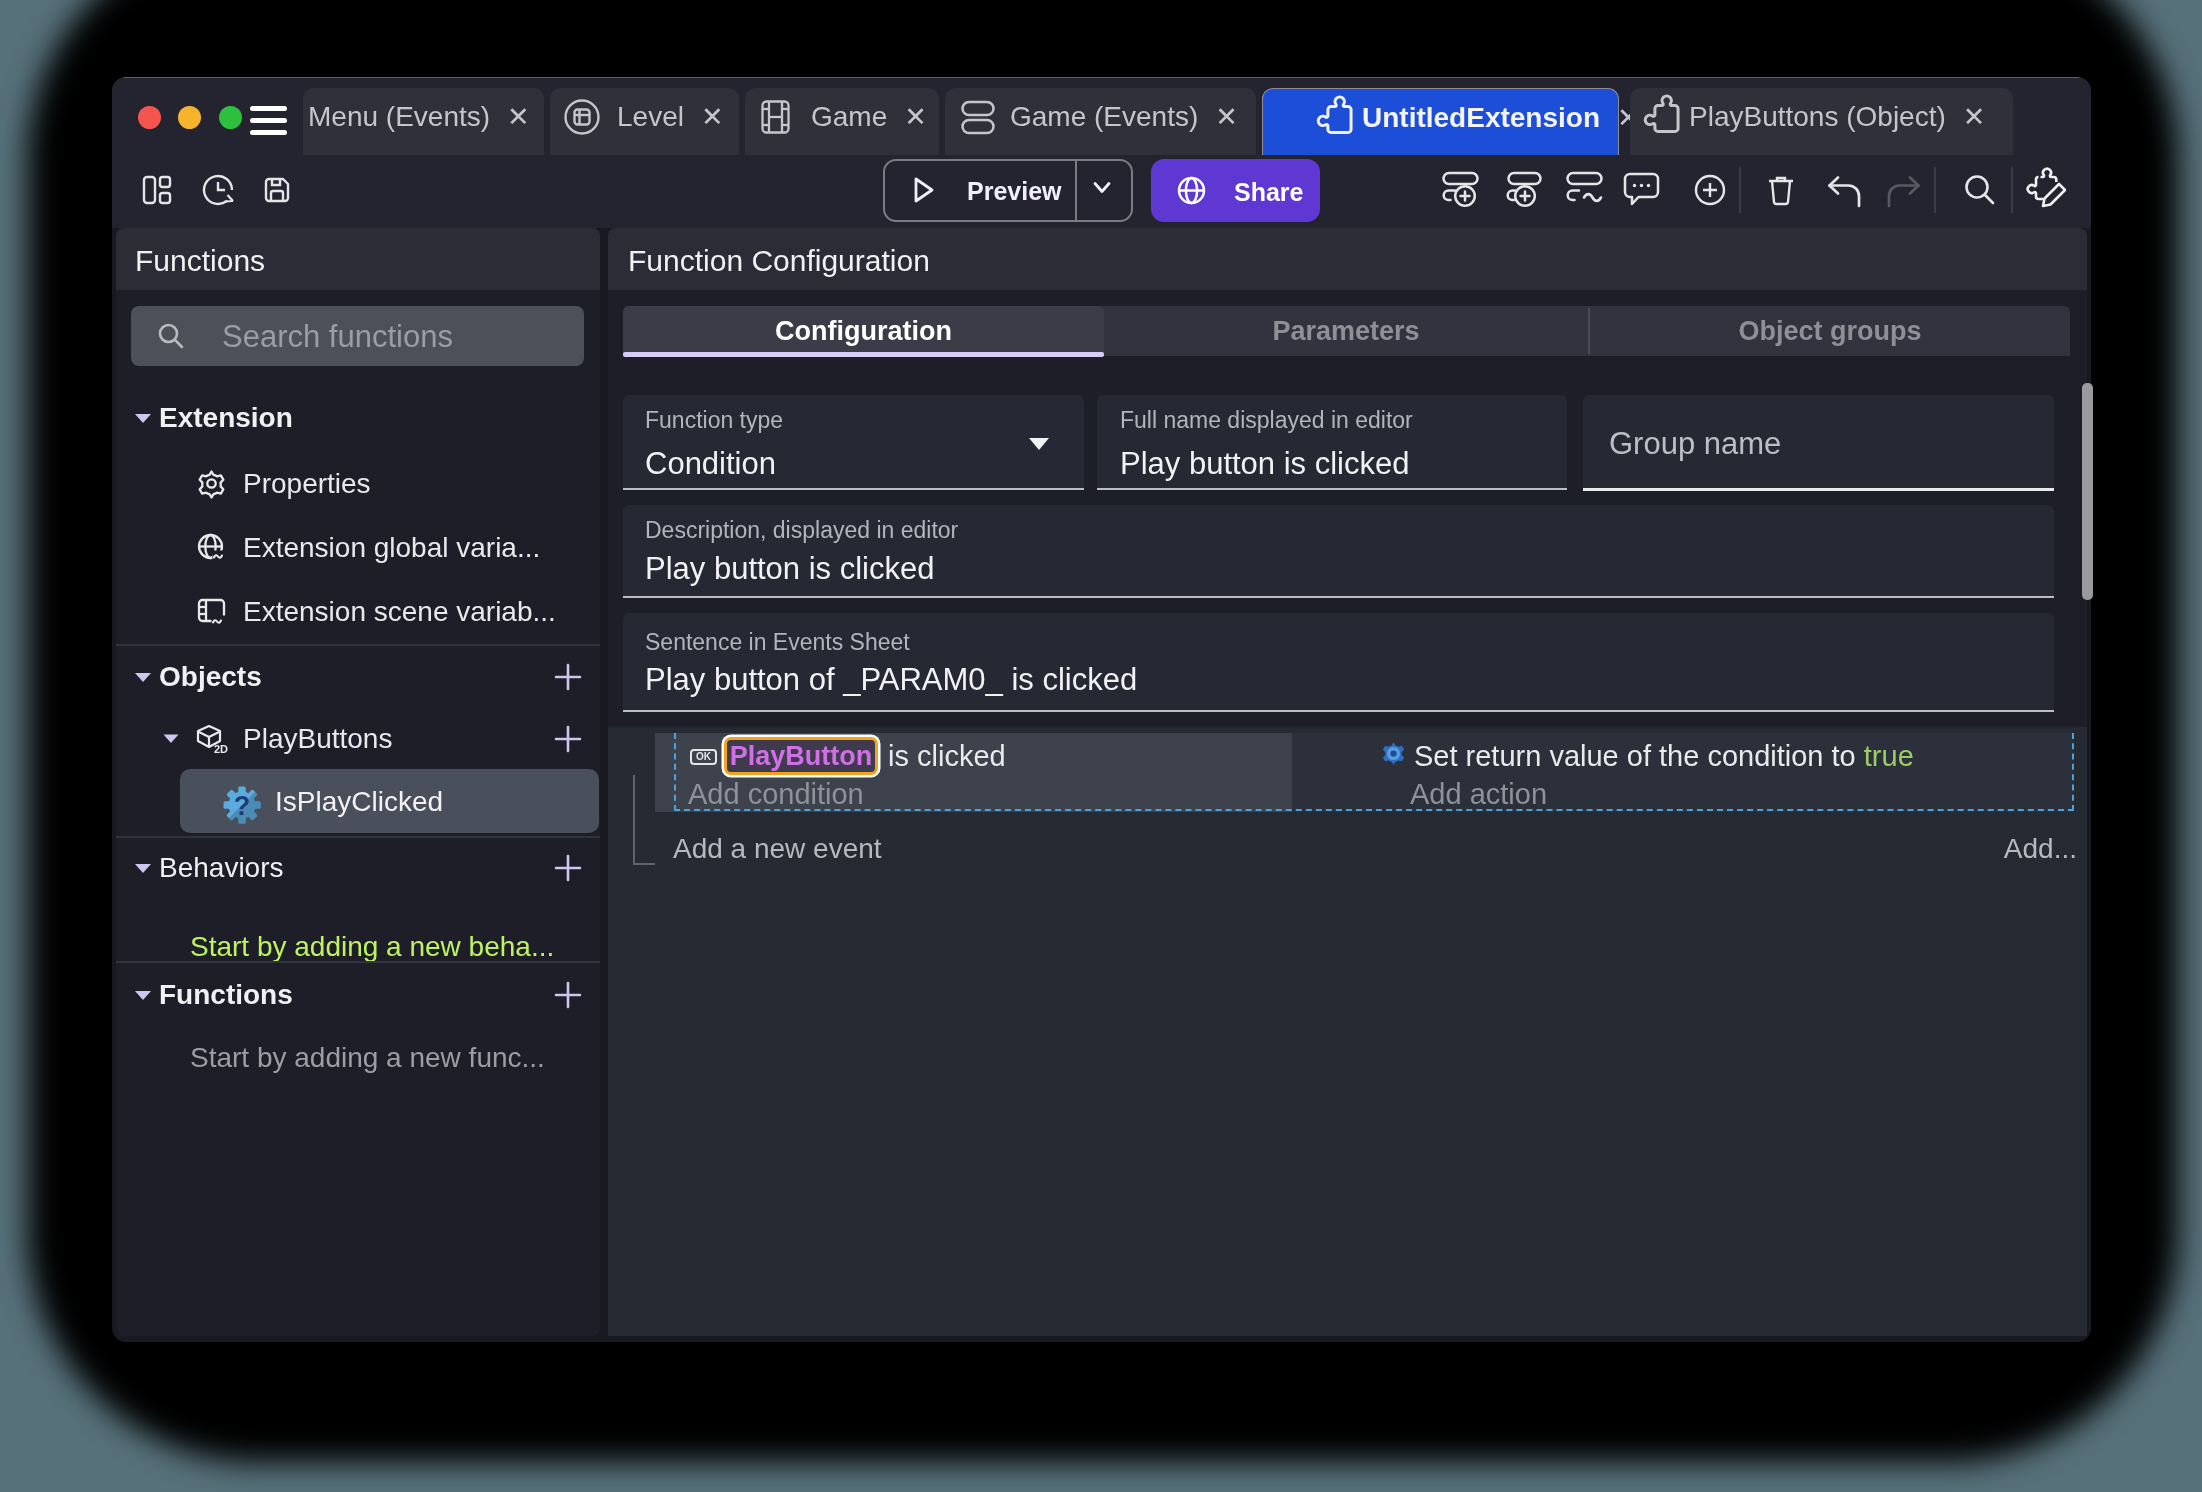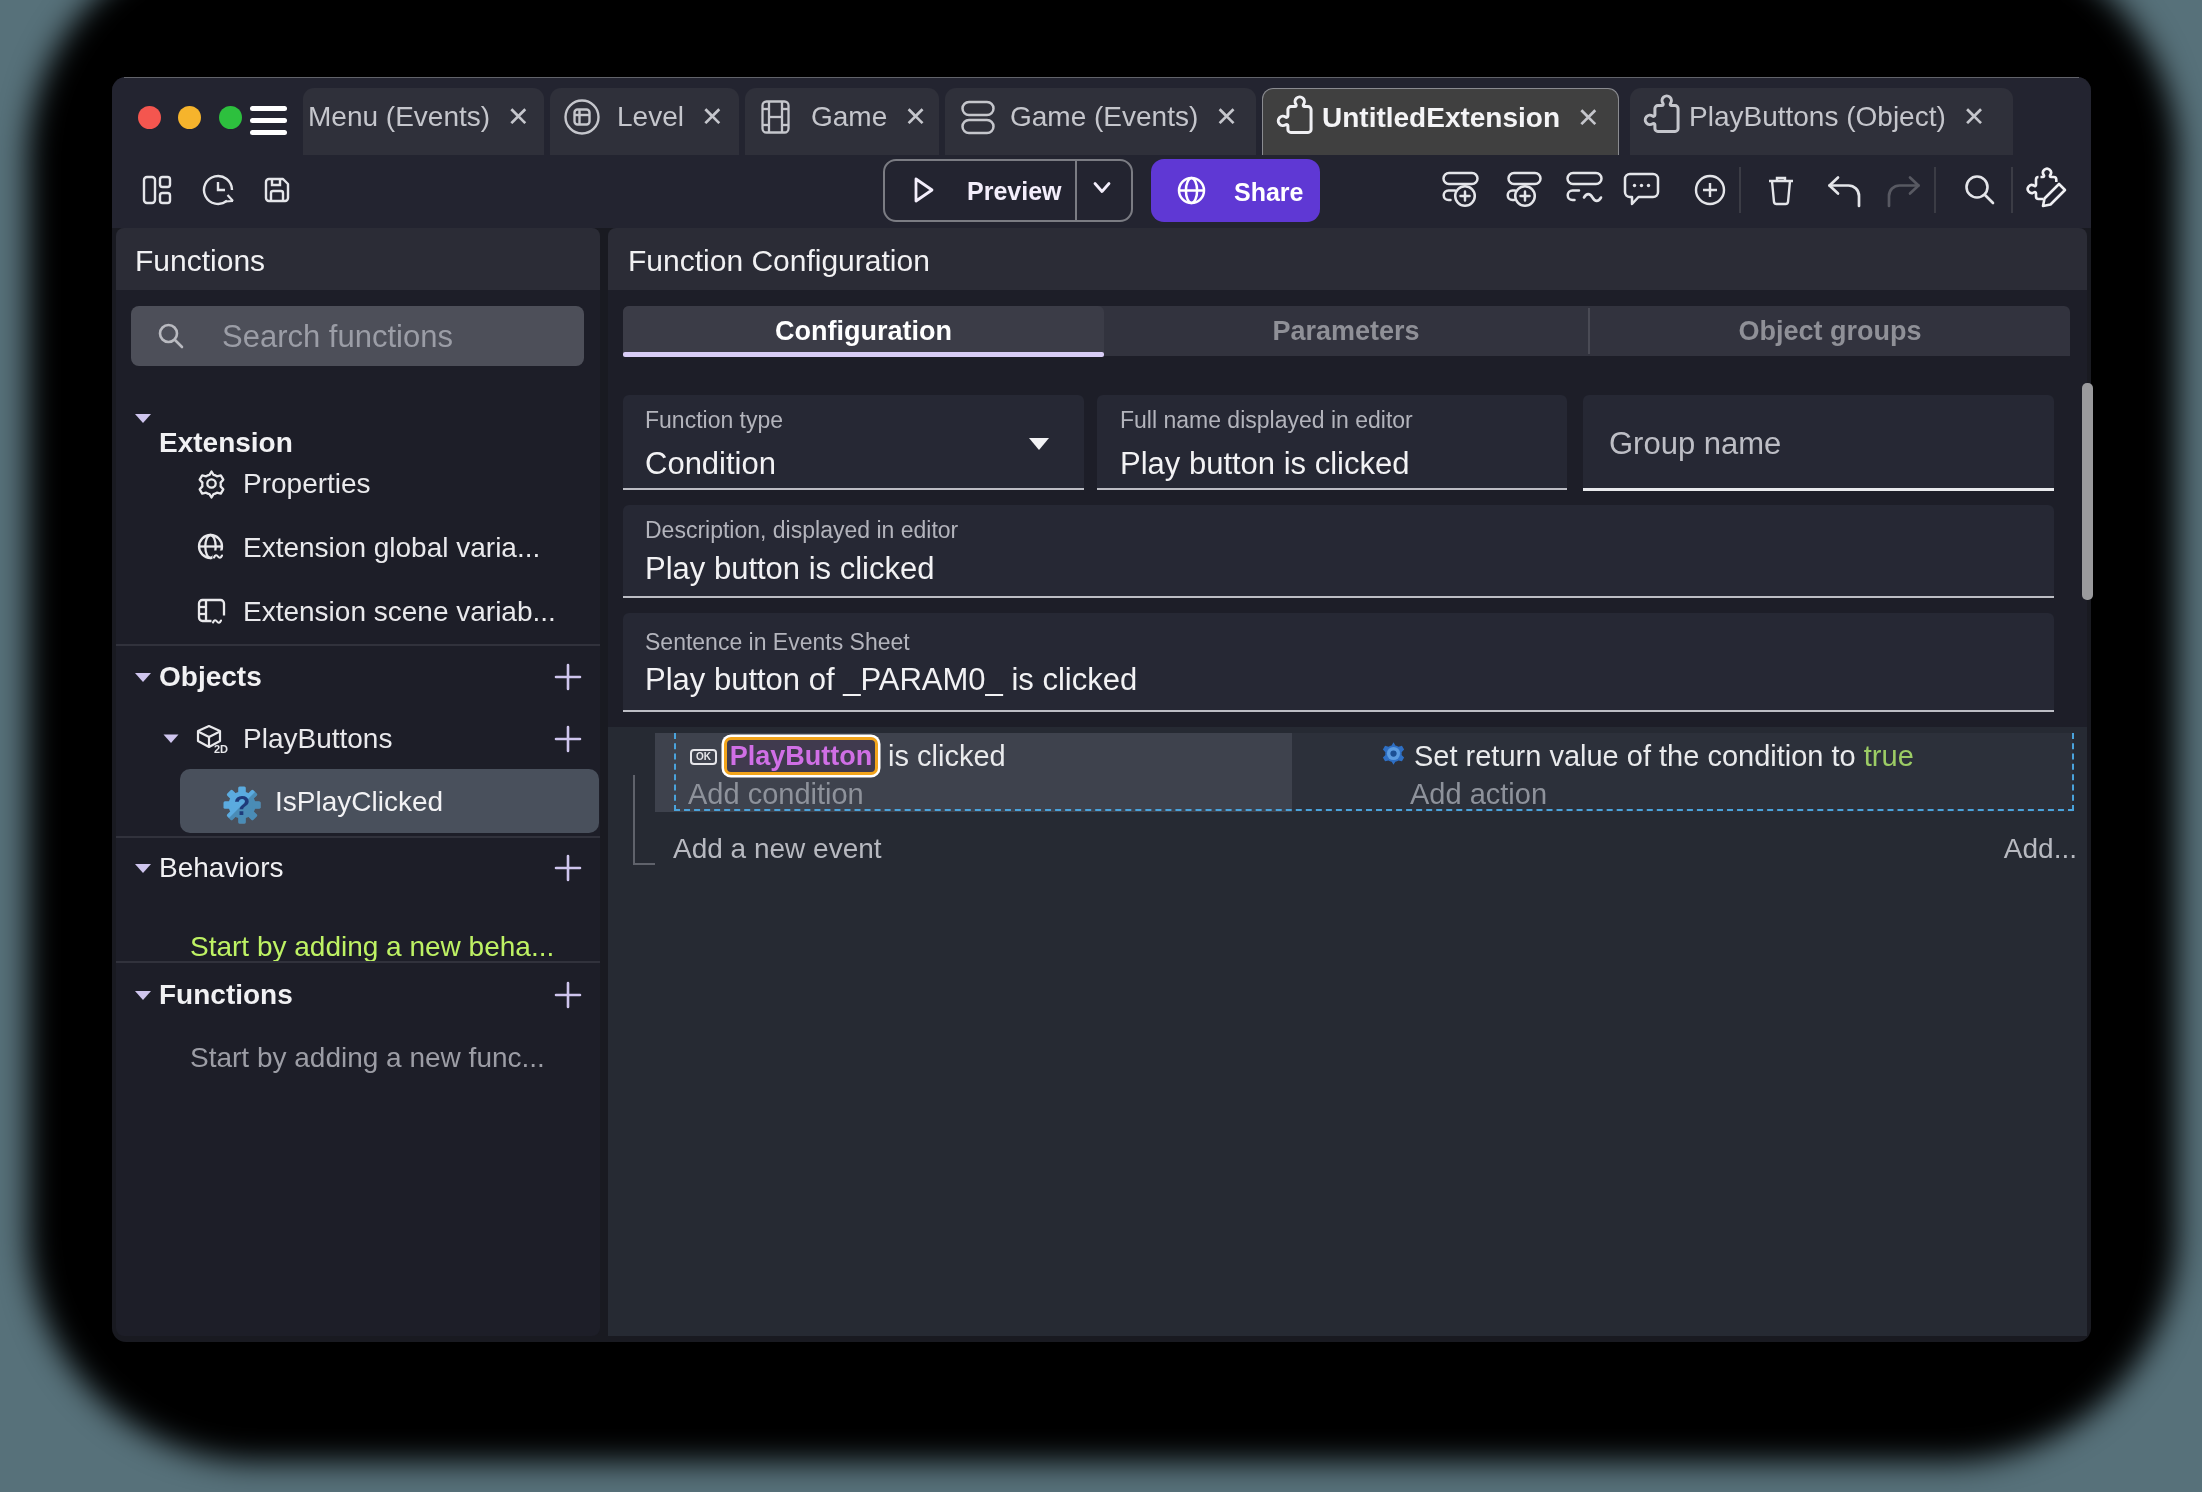--- a/index.html
+++ b/index.html
@@ -22,21 +22,21 @@
 <div class="a" style="left:178px;top:106px;width:23px;height:23px;border-radius:50%;background:#f6b42c;"></div>
 <div class="a" style="left:219px;top:106px;width:23px;height:23px;border-radius:50%;background:#2dc03e;"></div>
 
 <div class="a" style="left:250px;top:106px;width:37px;height:5px;background:#fff;border-radius:2.5px;"></div>
 <div class="a" style="left:250px;top:118px;width:37px;height:5px;background:#fff;border-radius:2.5px;"></div>
 <div class="a" style="left:250px;top:130px;width:37px;height:5px;background:#fff;border-radius:2.5px;"></div>
 
 <style>
 .tab{position:absolute;top:88px;height:67px;background:#2f303a;border-radius:11px 11px 0 0;display:flex;align-items:center;color:#c5c6cc;font-size:28px;padding-bottom:9px;box-sizing:border-box;}
 .tab .x{font-size:27px;color:#c5c6cc;margin-left:17px;}
-.tabactive{background:#404040;border:1.5px solid #8a8b90;border-bottom:none;color:#f4f4f6;}
+.tabactive{background:#1d4ed8;border:1.5px solid #8a8b90;border-bottom:none;color:#f4f4f6;padding-left:40px;}
 </style>
 <div class="tab" style="left:303px;width:241px;padding-left:5px;">Menu (Events)<span class="x">✕</span></div>
 <div class="tab" style="left:550px;width:189px;">
   <svg style="margin-left:12px;margin-right:15px;" width="40" height="40" viewBox="0 0 40 40" fill="none" stroke="#c5c6cc" stroke-width="2.4">
       <circle cx="20" cy="20" r="16.5"></circle>
       <rect x="12.5" y="12.5" width="15" height="15" rx="3"></rect>
       <line x1="17.5" y1="12.5" x2="17.5" y2="27.5"></line>
       <line x1="12.5" y1="18" x2="27.5" y2="18"></line>
     </svg>
   Level<span class="x">✕</span></div>
@@ -162,21 +162,21 @@
 <div class="a" style="left:131px;top:306px;width:453px;height:60px;background:#4d4f59;border-radius:8px;"></div>
 <svg class="ic" style="left:156px;top:321px;" width="30" height="30" viewBox="0 0 30 30" fill="none" stroke="#b9bac0" stroke-width="2.6">
     <circle cx="12.5" cy="12.5" r="8.5"></circle>
     <line x1="19" y1="19" x2="26" y2="26" stroke-linecap="round"></line>
   </svg>
 <div class="txt" style="left:222px;top:319px;font-size:31px;color:#9b9da6;">Search functions</div>
 
 <svg class="ic" style="left:133px;top:412px;" width="20" height="13" viewBox="0 0 20 13">
     <path d="M2 2 h16 l-8 9 z" fill="#cfc5ee"></path>
   </svg>
-<div class="txt" style="left:159px;top:402px;font-size:28px;font-weight:bold;color:#f1f1f3;margin-top:25px;">Extension</div>
+<div class="txt" style="left:159px;top:402px;font-size:28px;font-weight:bold;color:#f1f1f3;">Extension</div>
 <svg class="ic" style="left:196px;top:468px;" width="31" height="31" viewBox="0 0 31 31" fill="none" stroke="#e9e9ec" stroke-width="2.3">
     <circle cx="15.5" cy="15.5" r="4.2"></circle>
     <path d="M15.5 3.5 l2 3.4 a9.6 9.6 0 0 1 3.4 1.4 l3.9-0.9 2.5 4.3 -2.7 2.9 a9.6 9.6 0 0 1 0 3.8 l2.7 2.9 -2.5 4.3 -3.9-0.9 a9.6 9.6 0 0 1 -3.4 1.4 l-2 3.4 -2-3.4 a9.6 9.6 0 0 1 -3.4-1.4 l-3.9 0.9 -2.5-4.3 2.7-2.9 a9.6 9.6 0 0 1 0-3.8 l-2.7-2.9 2.5-4.3 3.9 0.9 a9.6 9.6 0 0 1 3.4-1.4 z" stroke-linejoin="round"></path>
   </svg>
 <div class="txt" style="left:243px;top:468px;font-size:28px;color:#e9e9ec;">Properties</div>
 <svg class="ic" style="left:196px;top:532px;" width="31" height="31" viewBox="0 0 31 31" fill="none" stroke="#e9e9ec" stroke-width="2.3">
     <circle cx="14.5" cy="14.5" r="11.5"></circle>
     <ellipse cx="14.5" cy="14.5" rx="5.2" ry="11.5"></ellipse>
     <line x1="3" y1="14.5" x2="26" y2="14.5"></line>
     <rect x="16.5" y="18.5" width="14" height="11" fill="#1d1e28" stroke="none"></rect>

